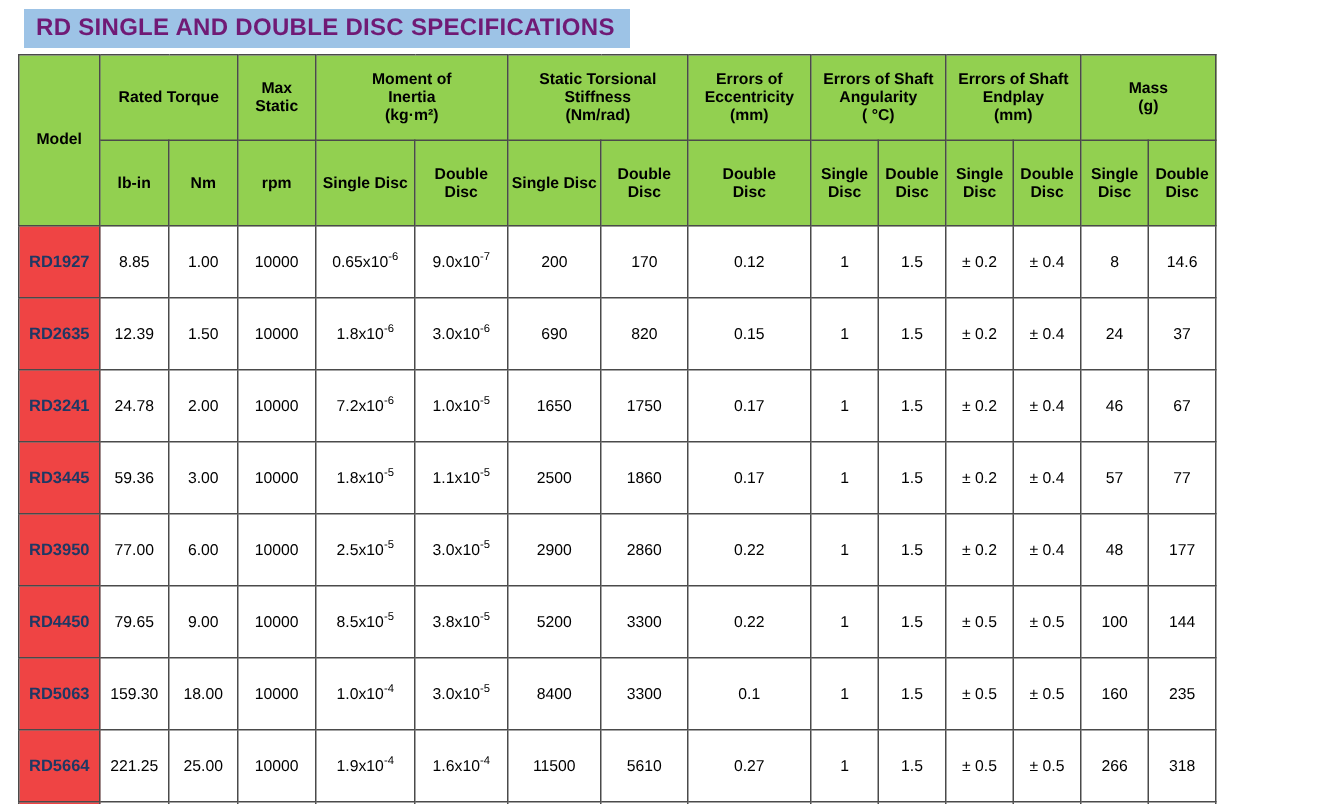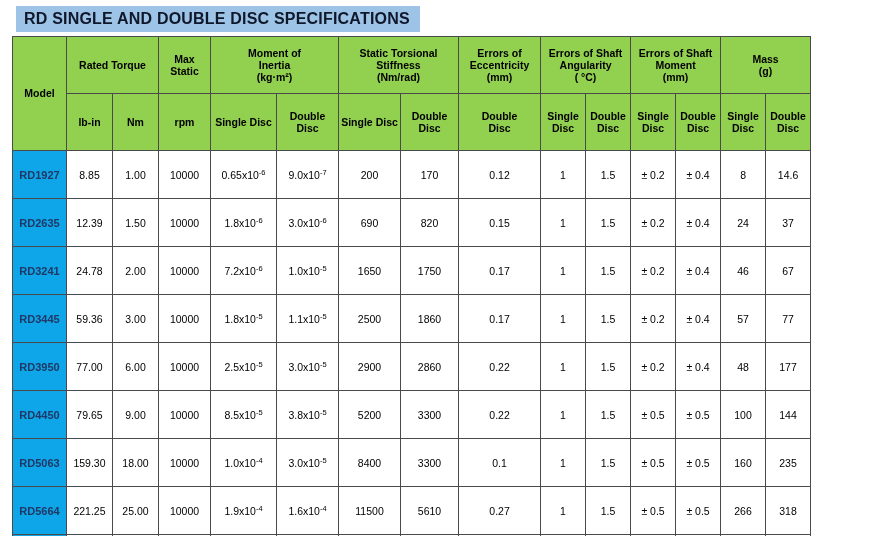--- a/index.html
+++ b/index.html
@@ -17,21 +17,21 @@
   .page {
     position: relative;
     width: 892px;
     height: 536px;
     box-sizing: border-box;
     padding: 6px 10px 0 10px;
   }
   .title-bar {
     display: inline-block;
     background: #9dc3e6;
-    color: #0f172a;
+    color: #701a75;
     font-weight: bold;
     font-size: 16px;
     padding: 4px 10px 4px 8px;
     margin-left: 6px;
     margin-bottom: 4px;
     letter-spacing: 0.2px;
   }
   table.spec {
     border-collapse: collapse;
     width: 872px;
@@ -56,21 +56,21 @@
   }
   thead th.subhead {
     height: 52px;
   }
   tbody td {
     height: 45px;
     background: #ffffff;
     padding: 1px;
   }
   tbody td.model {
-    background: #0ea5e9;
+    background: #ef4444;
     font-weight: bold;
     color: #1f3864;
     font-size: 11px;
     margin-left: 24px;
   }
   sup {
     font-size: 7.5px;
     vertical-align: super;
     line-height: 0;
   }
@@ -129,21 +129,21 @@
           <span>Eccentricity</span><br>
           <span>(mm)</span>
         </th>
         <th class="grouphead" colspan="2">
           <span>Errors of  Shaft</span><br>
           <span>Angularity</span><br>
           <span>( °C)</span>
         </th>
         <th class="grouphead" colspan="2">
           <span>Errors of Shaft</span><br>
-          <span>Moment</span><br>
+          <span>Endplay</span><br>
           <span>(mm)</span>
         </th>
         <th class="grouphead" colspan="2">
           <span>Mass</span><br>
           <span>(g)</span>
         </th>
       </tr>
       <tr>
         <th class="subhead">lb-in</th>
         <th class="subhead">Nm</th>

